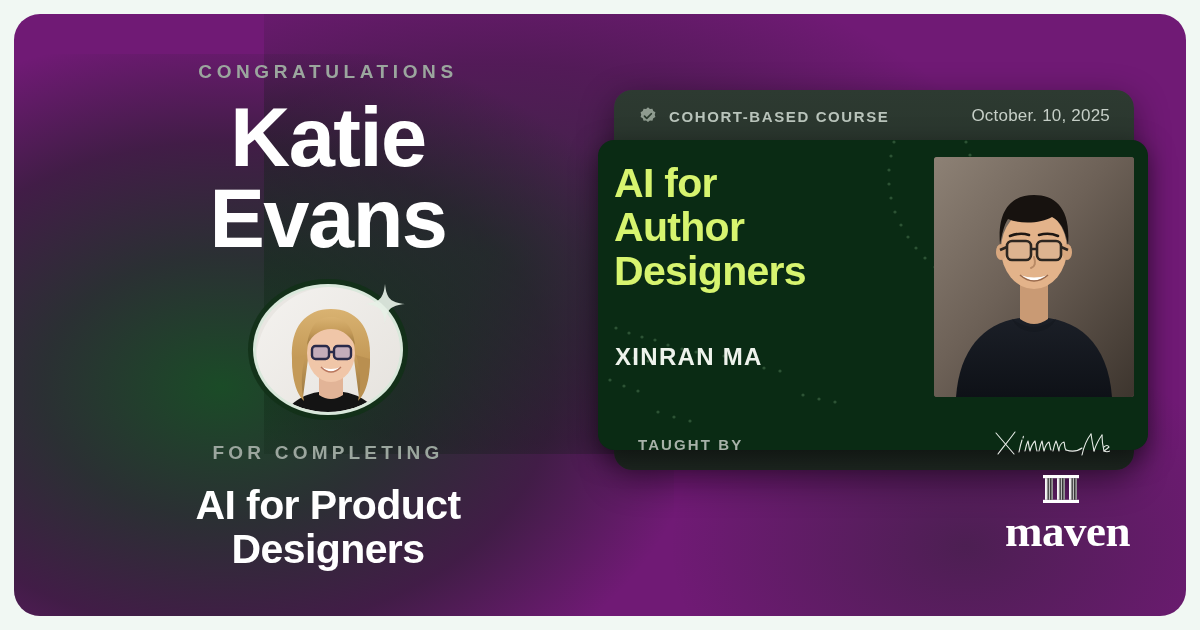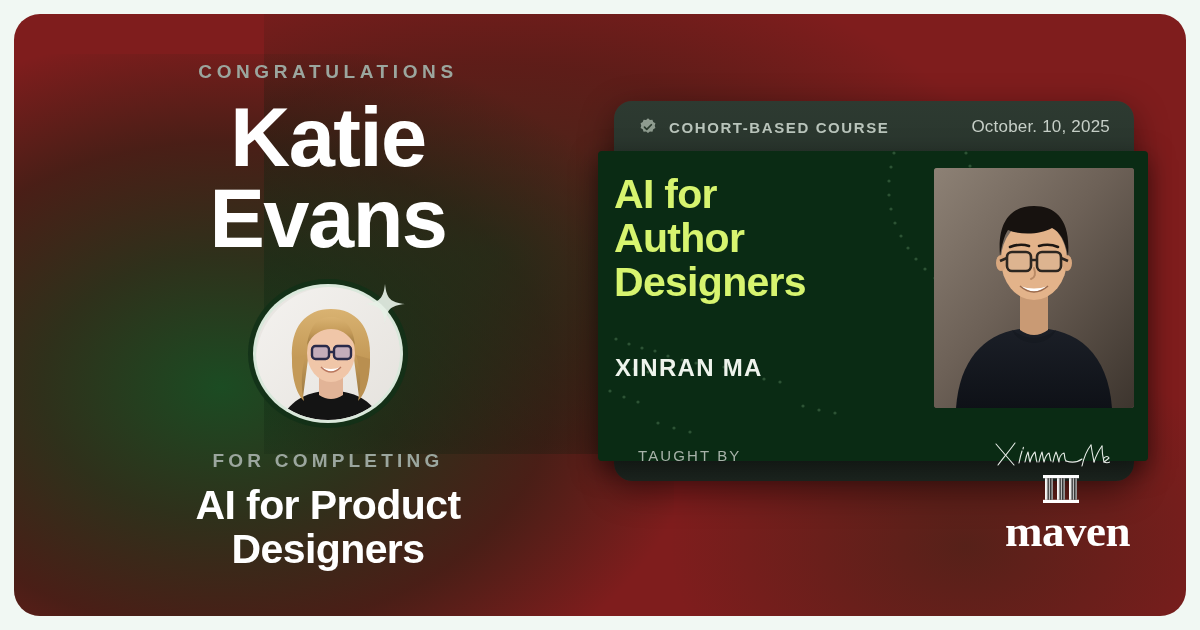--- a/index.html
+++ b/index.html
@@ -14,21 +14,21 @@
     width:1200px; height:630px;
     background:#f1f8f3;
   }
 
   
   .panel {
     position:absolute;
     left:14px; top:14px;
     width:1172px; height:602px;
     border-radius:26px;
-    background:#7f1d1d;
+    background:#701a75;
     overflow:hidden;
   }
   .glow-a {
     position:absolute;
     left:-120px; top:40px;
     width:780px; height:640px;
     background:radial-gradient(ellipse at 42% 52%,
         rgba(22,78,35,0.95) 0%,
         rgba(16,56,26,0.72) 28%,
         rgba(9,32,15,0.45) 52%,
@@ -107,32 +107,32 @@
   .sub-eyebrow {
     margin-top:28px;
     font-size:19px;
     font-weight:600;
     letter-spacing:4.2px;
     color:#9ba69e;
     text-transform:uppercase;
     line-height:1;
   }
   .course-name {
-    margin-top:14px;
+    margin-top:22px;
     font-size:41px;
     font-weight:700;
     color:#ffffff;
     line-height:1.07;
     letter-spacing:-0.6px;
   }
 
   
   .card-outer {
     position:absolute;
-    left:600px; top:87px;
+    left:600px; top:76px;
     width:520px; height:380px;
     border-radius:18px;
     background:linear-gradient(180deg, #2d3a31 0%, #222b25 55%, #1d2620 100%);
     box-shadow:0 10px 34px rgba(0,0,0,0.45);
   }
   .card-head {
     position:absolute;
     left:0; top:0;
     width:100%; height:52px;
     display:flex; align-items:center;
@@ -152,33 +152,33 @@
     letter-spacing:0.2px;
   }
   .card-foot {
     position:absolute;
     left:0; bottom:0;
     width:100%; height:52px;
     display:flex; align-items:center;
     padding:0 24px;
   }
   .card-foot-label {
-    font-size:15px; font-weight:400;
+    font-size:15px; font-weight:700;
     letter-spacing:2.1px;
     color:#a7b2a9;
     text-transform:uppercase;
   }
   .signature { margin-left:auto; width:118px; height:34px; }
 
   
   .card-inner {
     position:absolute;
     left:-16px; top:50px;
     width:550px; height:310px;
-    border-radius:4px;
+    border-radius:16px;
     background:#0a2b14;
     overflow:hidden;
     box-shadow:0 8px 26px rgba(0,0,0,0.5);
   }
   .dots { position:absolute; inset:0; pointer-events:none; }
   .course-title {
     position:absolute;
     left:16px; top:22px;
     width:300px;
     font-size:41px;

